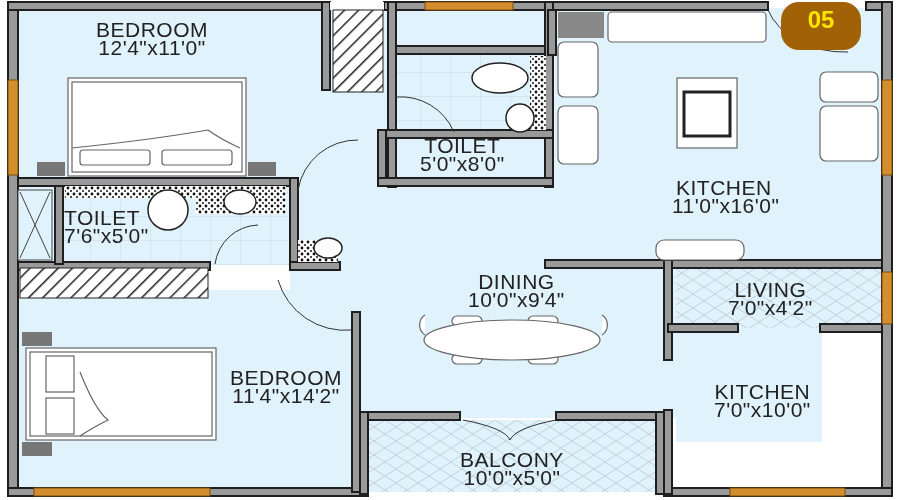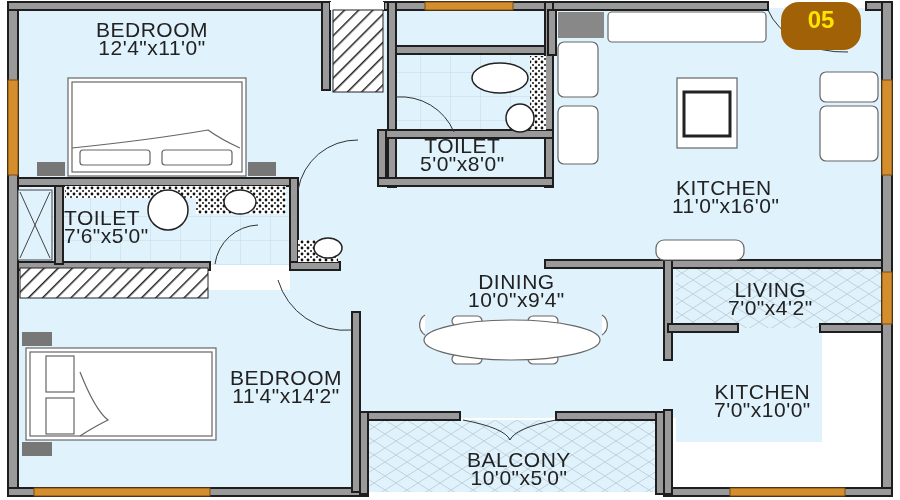--- a/index.html
+++ b/index.html
@@ -188,17 +188,17 @@
   <span>7'0"x4'2"</span>
 </div>
 <div class="lbl" style="left:230px;top:369px;">
   <span>BEDROOM</span>
   <span>11'4"x14'2"</span>
 </div>
 <div class="lbl" style="left:714px;top:383px;">
   <span>KITCHEN</span>
   <span>7'0"x10'0"</span>
 </div>
-<div class="lbl" style="left:460px;top:451px;margin-left:7px;">
+<div class="lbl" style="left:460px;top:451px;">
   <span>BALCONY</span>
   <span>10'0"x5'0"</span>
 </div>
 </div>
 
 </body></html>

